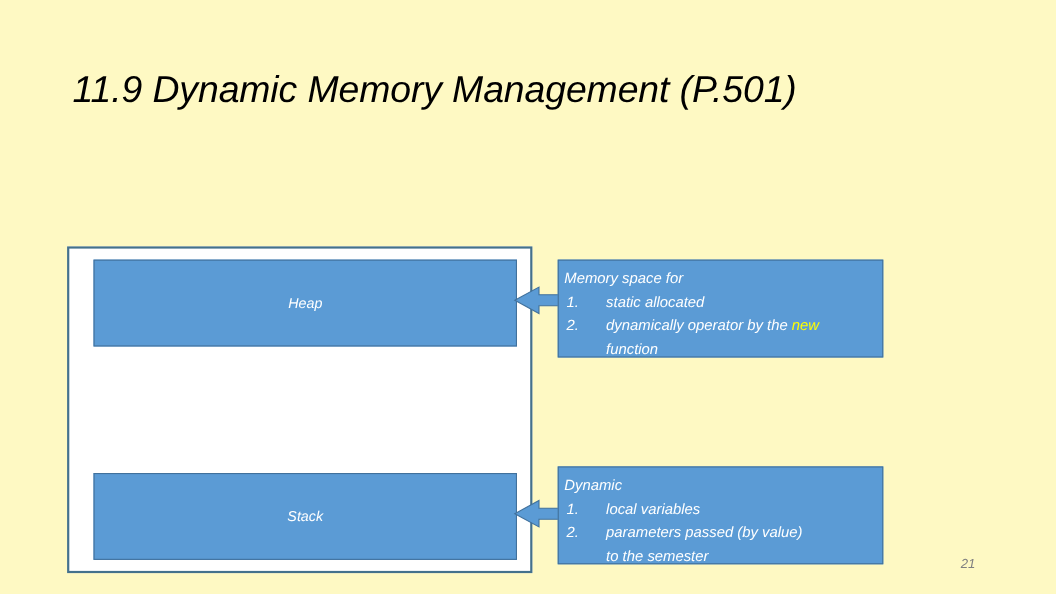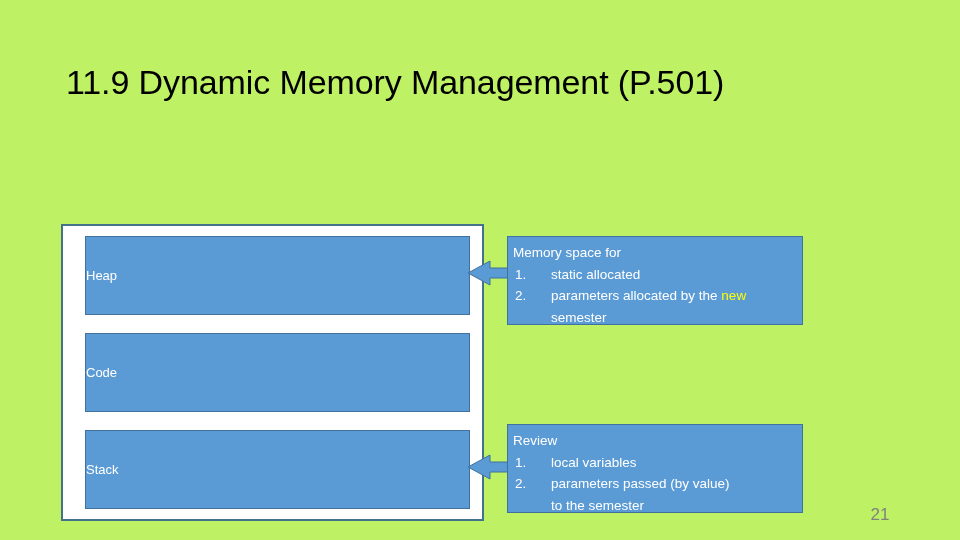--- a/index.html
+++ b/index.html
@@ -13,21 +13,22 @@
     overflow: hidden;
     font-family: "Liberation Sans", sans-serif;
     position: relative;
   }
 
   #slide {
     position: absolute;
     inset: 0;
     width: 960px;
     height: 540px;
-    background: #bef264;
+    background: #fef9c3;
+    font-style: italic;
   }
 
   
   #slide-title {
     position: absolute;
     left: 66px;
     top: 57px;
     width: 840px;
     height: 54px;
     font-size: 34px;
@@ -75,20 +76,21 @@
     left: 22px;
     width: 385px;
     height: 79px;
     background: #5B9BD5;
     border: 1px solid #41719C;
     box-sizing: border-box;
     color: #ffffff;
     font-size: 13px;
     display: flex;
     align-items: center;
+    justify-content: center;
   }
   #block-heap  { top: 10px; }
   #block-code  { top: 107px; }
   #block-stack { top: 204px; }
 
   
   .callout {
     position: absolute;
     left: 507px;
     width: 296px;
@@ -138,38 +140,35 @@
   #arrow-heap  { left: 468px; top: 258px; }
   #arrow-stack { left: 468px; top: 452px; }
 
   
   #page-number {
     position: absolute;
     left: 855px;
     top: 505px;
     width: 50px;
     text-align: center;
-    font-size: 17px;
+    font-size: 12px;
     color: #808080;
   }
 </style>
 </head>
 <body>
 
 <div id="slide">
 
   <div id="slide-title">11.9 Dynamic Memory Management (P.501)</div>
 
 
   <div id="memory-frame">
     <div class="mem-block" id="block-heap">
       <span>Heap</span>
-    </div>
-    <div class="mem-block" id="block-code">
-      <span>Code</span>
     </div>
     <div class="mem-block" id="block-stack">
       <span>Stack</span>
     </div>
   </div>
 
   <svg id="arrow-heap" class="arrow-connector" viewBox="0 0 40 30">
     <polygon points="0,15 22,3 22,10 40,10 40,20 22,20 22,27" fill="#5B9BD5" stroke="#41719C" stroke-width="1"></polygon>
   </svg>
 
@@ -177,28 +176,28 @@
     <polygon points="0,15 22,3 22,10 40,10 40,20 22,20 22,27" fill="#5B9BD5" stroke="#41719C" stroke-width="1"></polygon>
   </svg>
 
   <div class="callout" id="callout-heap">
     <span class="callout-head">Memory space for</span>
     <ul class="callout-list">
       <li>
         <span class="num">1.</span><span>static allocated</span>
       </li>
       <li>
-        <span class="num">2.</span><span>parameters allocated by the </span><span class="hl-yellow">new</span>
+        <span class="num">2.</span><span>dynamically operator by the </span><span class="hl-yellow">new</span>
       </li>
     </ul>
-    <span class="callout-cont">semester</span>
+    <span class="callout-cont">function</span>
   </div>
 
   <div class="callout" id="callout-stack">
-    <span class="callout-head">Review</span>
+    <span class="callout-head">Dynamic</span>
     <ul class="callout-list">
       <li>
         <span class="num">1.</span><span>local variables</span>
       </li>
       <li>
         <span class="num">2.</span><span>parameters passed (by value)</span>
       </li>
     </ul>
     <span class="callout-cont">to the semester</span>
   </div>

